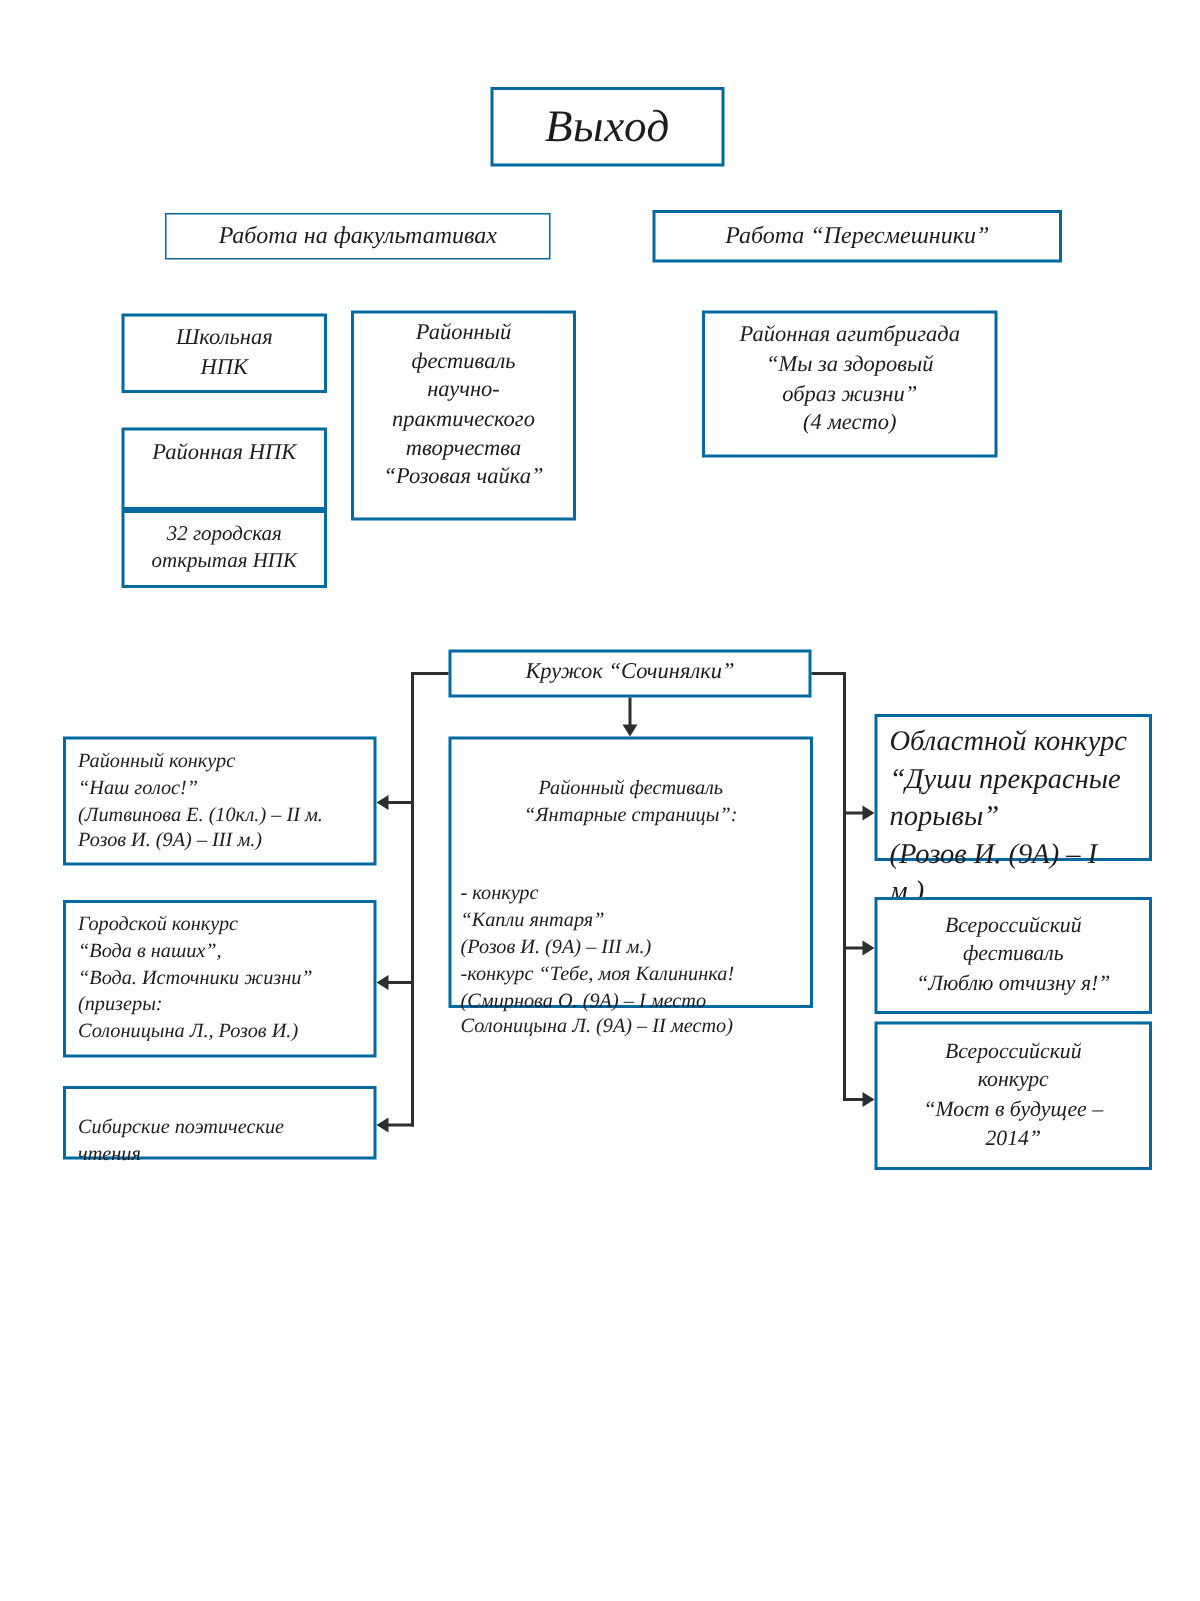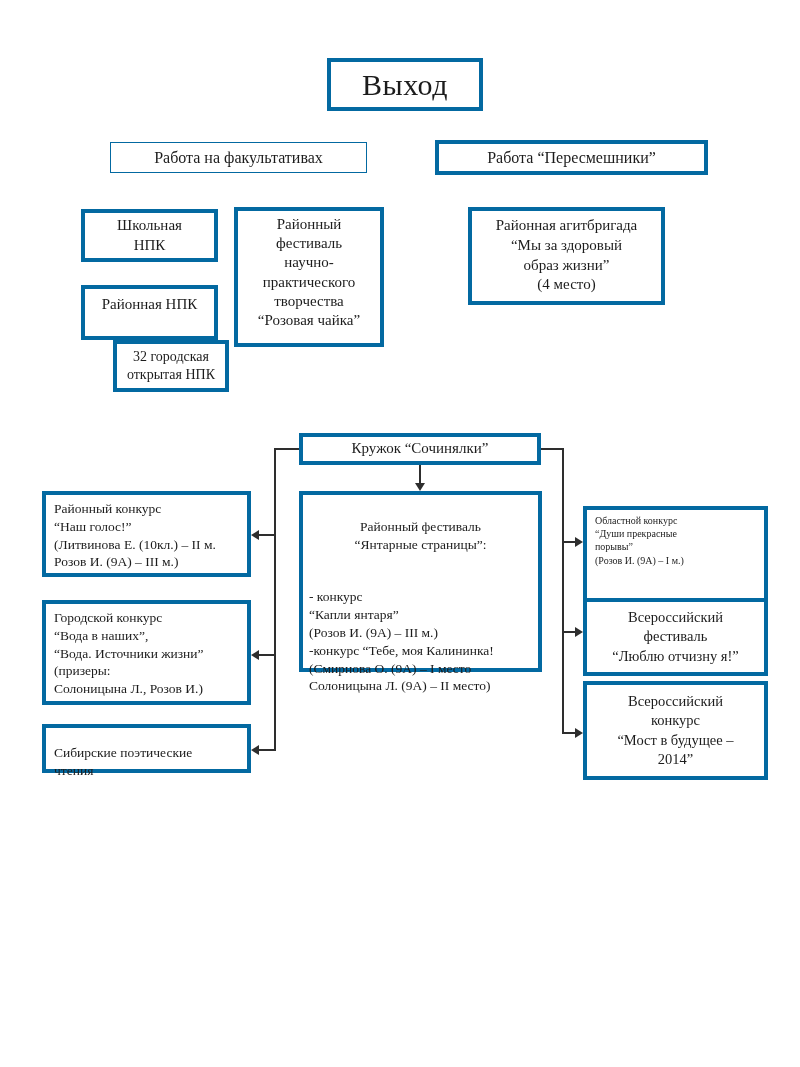--- a/index.html
+++ b/index.html
@@ -7,24 +7,25 @@
     position:relative;
     width:800px;height:1067px;
     background:#ffffff;
     font-family:"Liberation Serif","DejaVu Serif",serif;
     color:#1c1c1c;
     overflow:hidden;
   }
   .box{
     position:absolute;
     box-sizing:border-box;
-    border:4px solid #0369a1;
+    border:2px solid #0369a1;
     background:#ffffff;
     white-space:pre-line;
     line-height:1.32;
+    font-style:italic;
   }
   .center{text-align:center;}
   .left{text-align:left;}
   .vcenter{display:flex;align-items:center;justify-content:center;}
   .line{position:absolute;background:#2e2e2e;}
   .arrow{position:absolute;width:0;height:0;}
   .arrow-left{border-top:5px solid transparent;border-bottom:5px solid transparent;border-right:8px solid #2e2e2e;}
   .arrow-right{border-top:5px solid transparent;border-bottom:5px solid transparent;border-left:8px solid #2e2e2e;}
   .arrow-down{border-left:5px solid transparent;border-right:5px solid transparent;border-top:8px solid #2e2e2e;}
   #title-box{font-size:30px;letter-spacing:0.5px;}
@@ -41,21 +42,21 @@
 
   <div class="box center vcenter hdr" style="left:110px;top:142px;width:257px;height:31px;border-width:1.5px;"><span style="white-space:pre-line;">Работа на факультативах</span></div>
 
   <div class="box center vcenter hdr" style="left:435px;top:140px;width:273px;height:35px;"><span style="white-space:pre-line;">Работа “Пересмешники”</span></div>
 
   <div class="box center vcenter mid" style="left:81px;top:209px;width:137px;height:53px;"><span style="white-space:pre-line;">Школьная
 НПК</span></div>
 
   <div class="box center mid" style="left:81px;top:273px;width:137px;height:55px;padding-top:6px;margin-top:12px;"><span style="white-space:pre-line;">Районная НПК</span></div>
 
-  <div class="box center vcenter" style="left:81px;top:340px;width:116px;height:52px;font-size:14px;margin-left:32px;"><span style="white-space:pre-line;">32 городская
+  <div class="box center vcenter" style="left:81px;top:340px;width:137px;height:52px;font-size:14px;"><span style="white-space:pre-line;">32 городская
 открытая НПК</span></div>
 
   <div class="box center mid" style="left:234px;top:207px;width:150px;height:140px;padding-top:4px;line-height:1.28;"><span style="white-space:pre-line;">Районный
 фестиваль
 научно-
 практического
 творчества
 “Розовая чайка”</span></div>
 
   <div class="box center mid" style="left:468px;top:207px;width:197px;height:98px;padding-top:5px;"><span style="white-space:pre-line;text-align:center;">Районная агитбригада
@@ -83,21 +84,21 @@
 
   <div class="box left sm" style="left:42px;top:600px;width:209px;height:105px;padding:5px 8px;"><span style="white-space:pre-line;">Городской конкурс
 “Вода в наших”,
 “Вода. Источники жизни”
 (призеры:
  Солоницына Л., Розов И.)</span></div>
 
   <div class="box left sm" style="left:42px;top:724px;width:209px;height:49px;padding:16px 8px;"><span style="white-space:pre-line;">Сибирские поэтические
 чтения</span></div>
 
-  <div class="box left" style="left:583px;top:506px;width:185px;height:98px;padding:4px 8px;font-size:10px;"><span style="white-space:pre-line;">Областной конкурс
+  <div class="box left" style="left:583px;top:476px;width:185px;height:98px;padding:4px 8px;font-size:19px;"><span style="white-space:pre-line;">Областной конкурс
 “Души прекрасные
 порывы”
 (Розов И. (9А) – I м.)</span></div>
 
   <div class="box center vcenter" style="left:583px;top:598px;width:185px;height:78px;font-size:14.5px;"><span style="white-space:pre-line;">Всероссийский
 фестиваль
 “Люблю отчизну я!”</span></div>
 
   <div class="box center vcenter" style="left:583px;top:681px;width:185px;height:99px;font-size:14.5px;"><span style="white-space:pre-line;">Всероссийский
 конкурс

